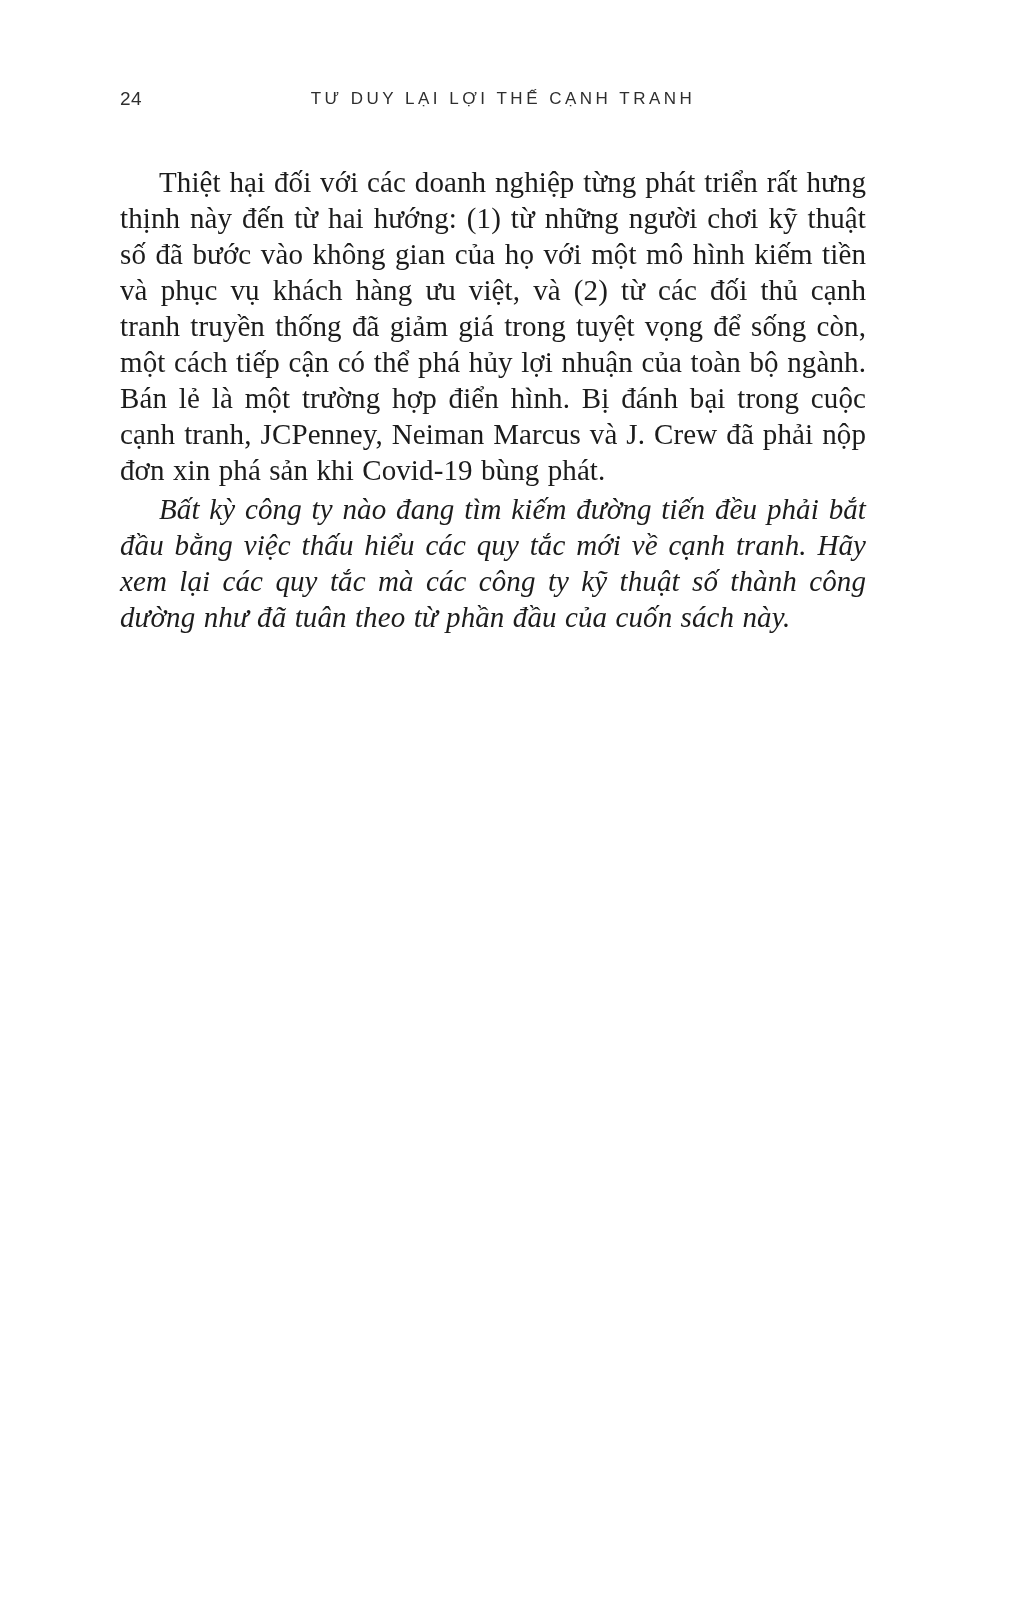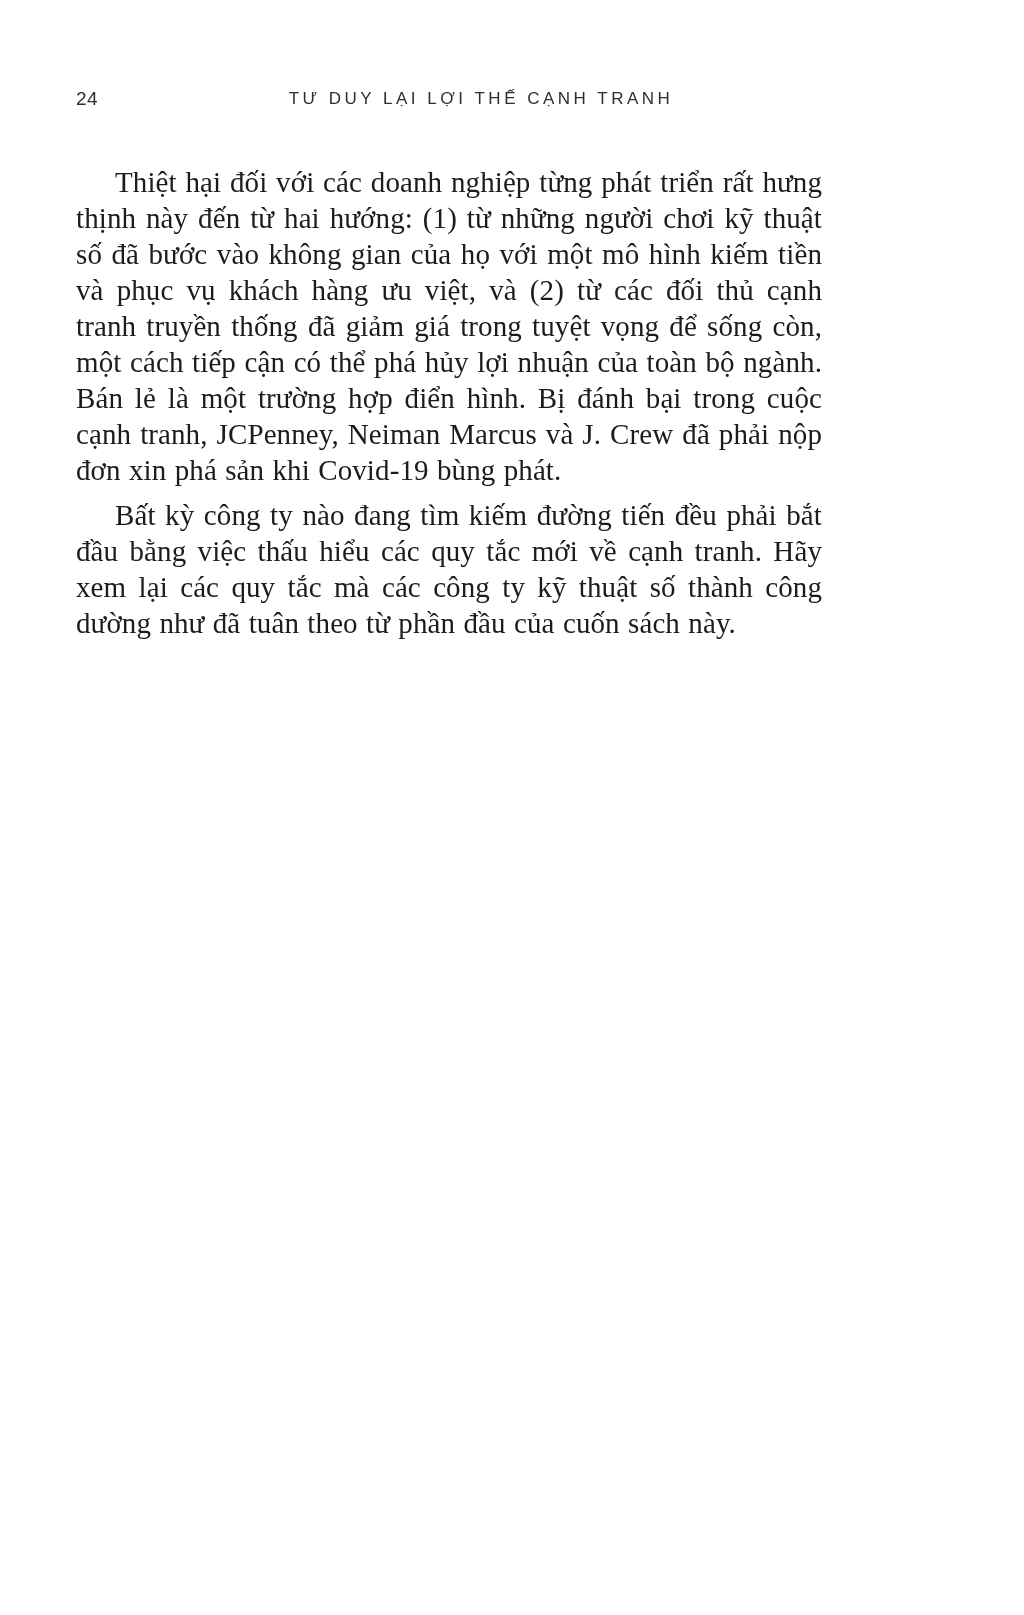--- a/index.html
+++ b/index.html
@@ -12,21 +12,21 @@
     background: #ffffff;
     color: #1c1c1c;
     font-family: "Liberation Serif", "DejaVu Serif", serif;
     overflow: hidden;
   }
   .page {
     position: relative;
     width: 1024px;
     height: 1615px;
     box-sizing: border-box;
-    padding: 88px 138px 0 76px;
+    padding: 88px 138px 0 120px;
   }
   .page-header {
     position: relative;
     height: 30px;
     margin-bottom: 46px;
     font-family: "Liberation Sans", "DejaVu Sans", sans-serif;
     color: #2e2e2e;
   }
   .page-number {
     position: absolute;
@@ -53,21 +53,22 @@
   .para {
     margin: 0;
     font-size: 29px;
     line-height: 36px;
     text-align: justify;
     text-indent: 39px;
     letter-spacing: 0.1px;
     word-spacing: 1px;
   }
   .para + .para {
-    margin-top: 9px;
+    margin-top: 3px;
+    font-style: italic;
   }
 </style>
 </head>
 <body>
 
 <div class="page">
   <header class="page-header">
     <span class="page-number">24</span>
     <span class="running-header">TƯ DUY LẠI LỢI THẾ CẠNH TRANH</span>
   </header>

